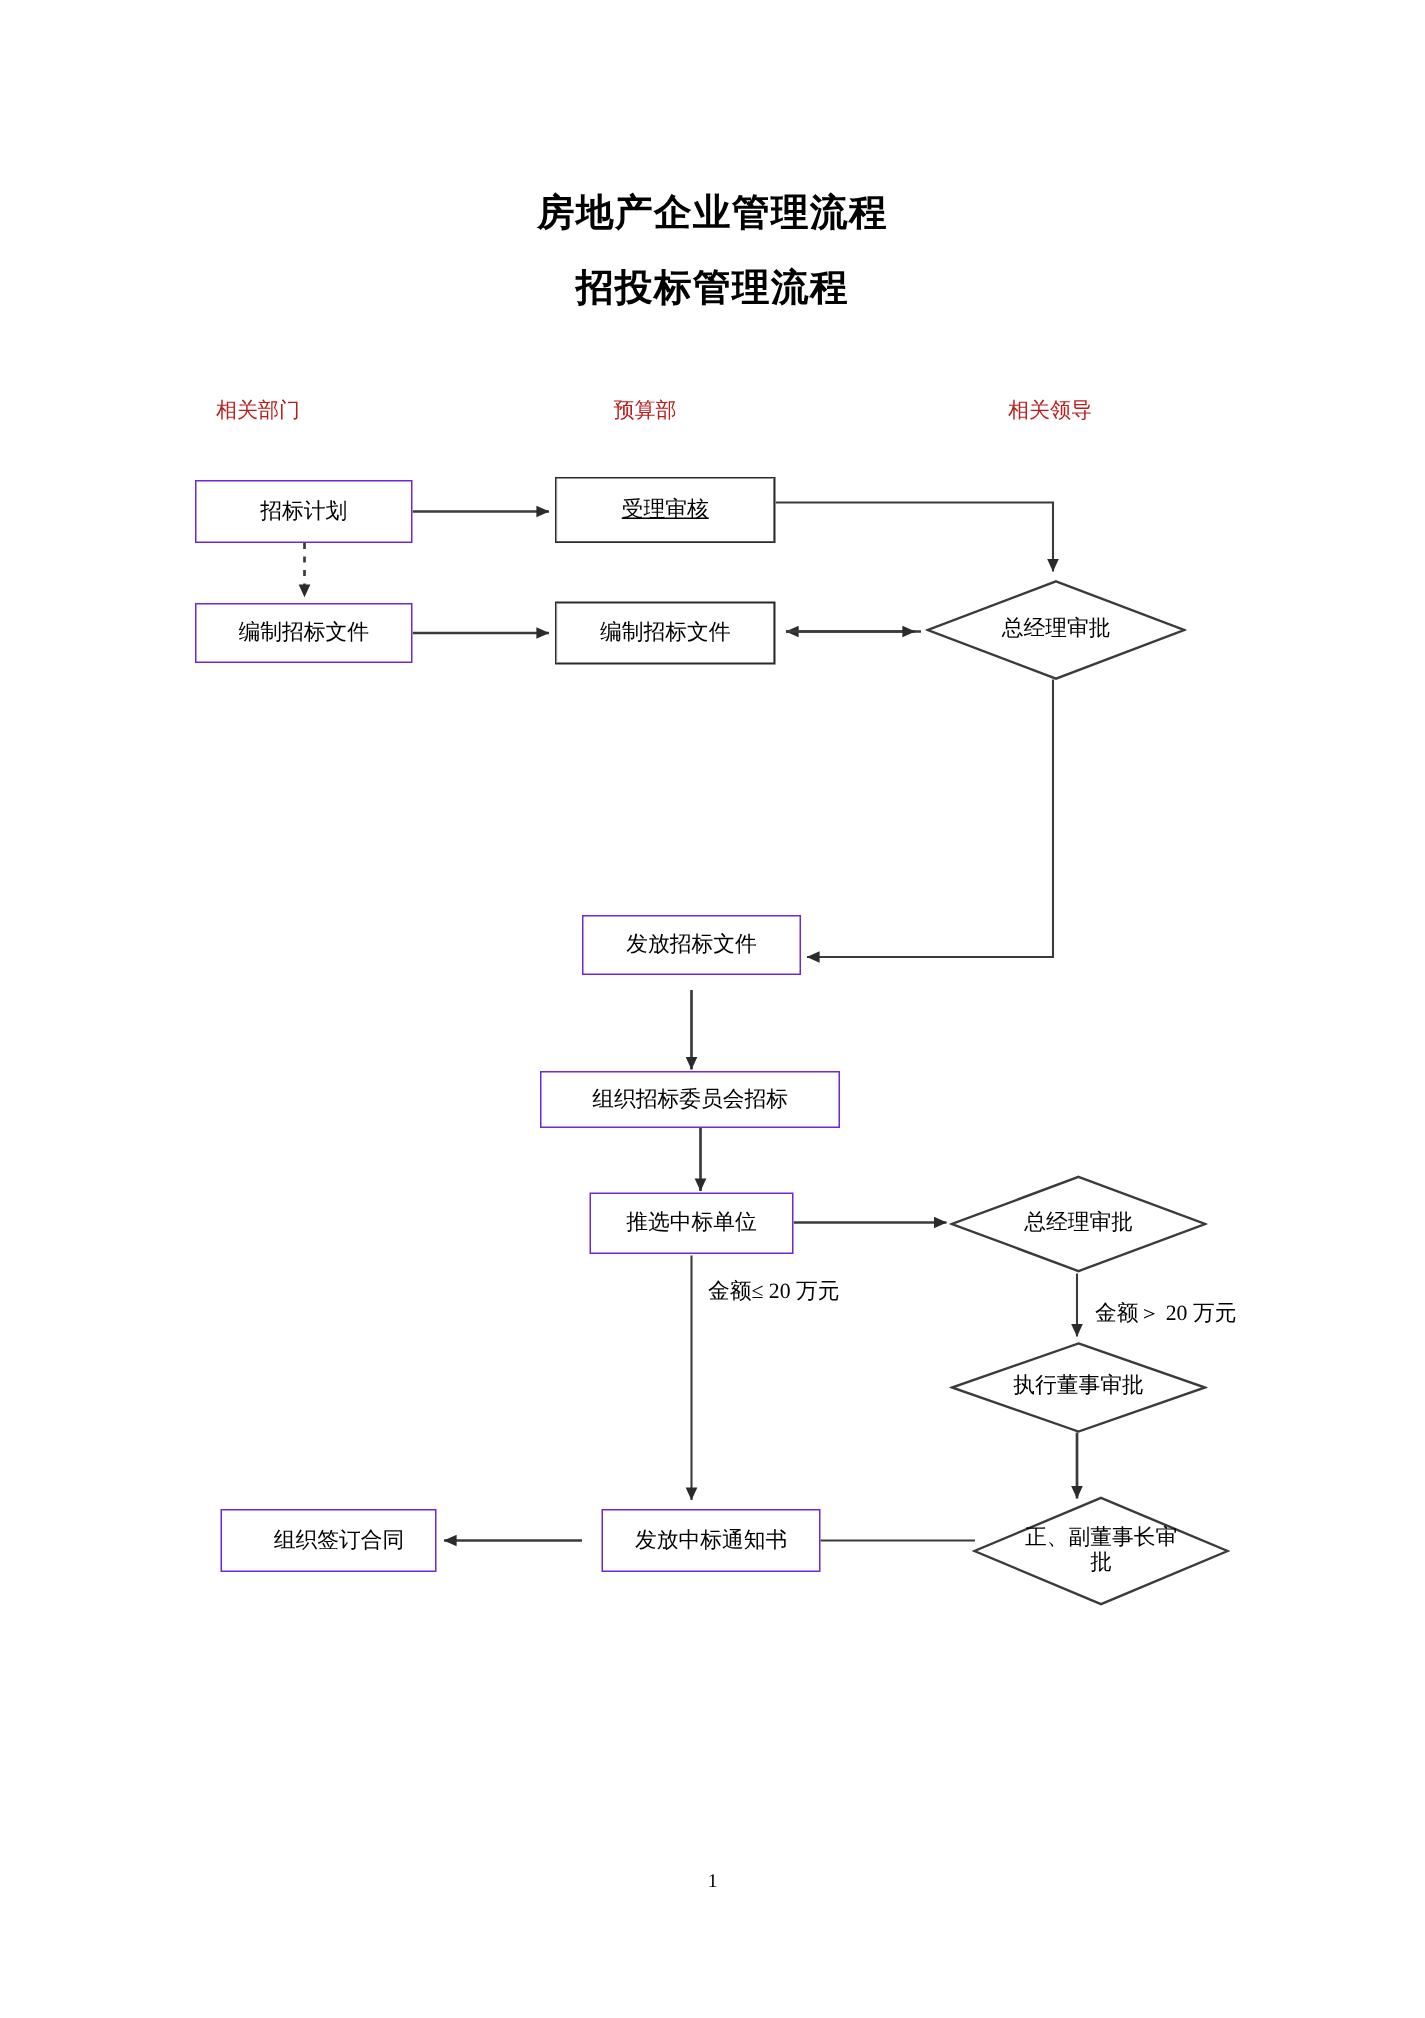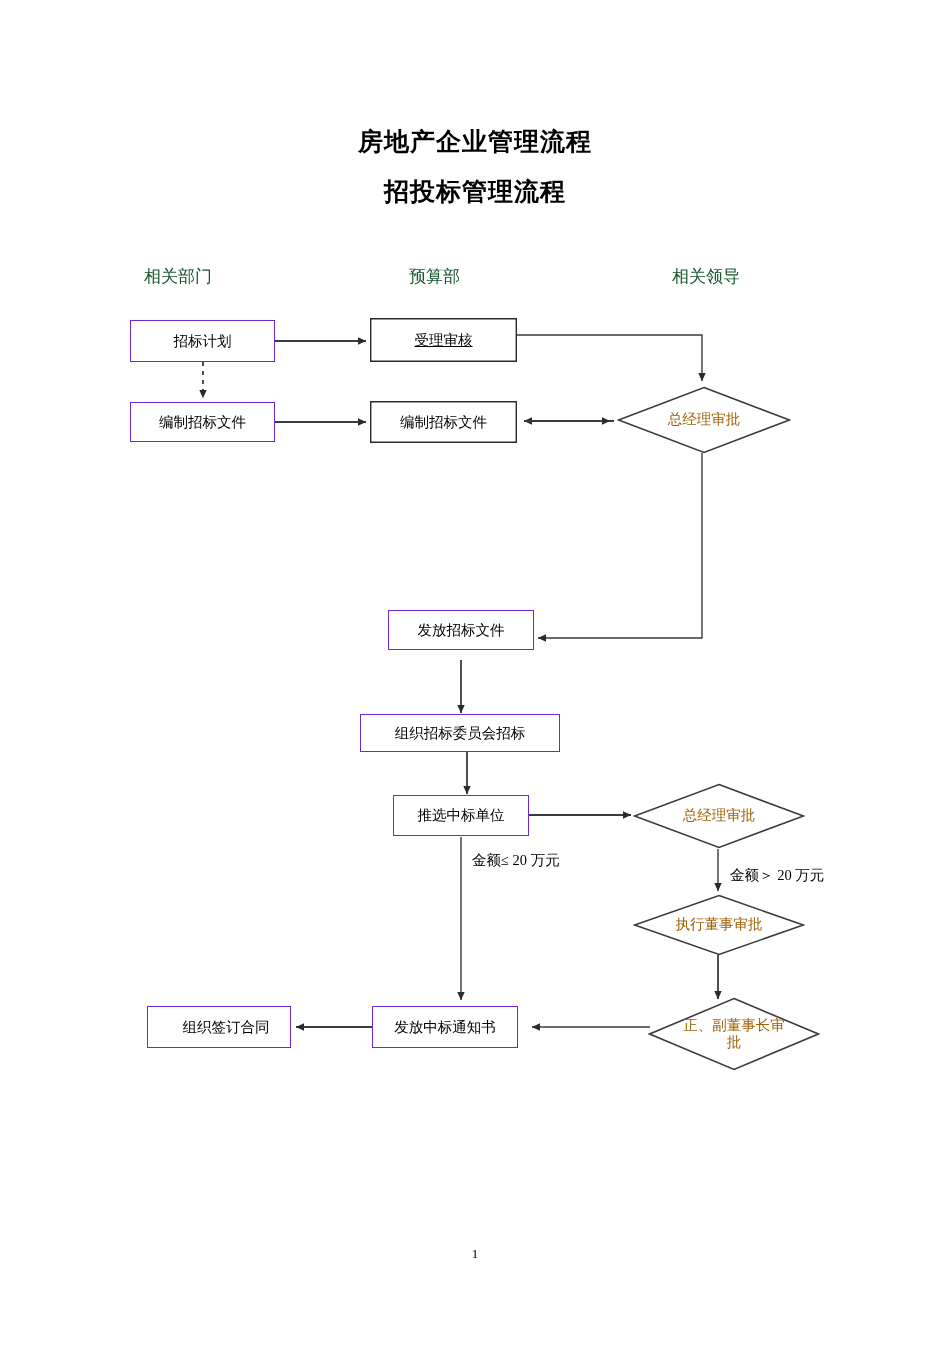--- a/index.html
+++ b/index.html
@@ -28,22 +28,22 @@
     font-weight: bold;
     letter-spacing: 1px;
     color: #000;
   }
   #title-main { top: 125px; }
   #title-sub  { top: 175px; }
 
   .col-header {
     position: absolute;
     font-family: Liberation Serif, serif;
-    font-size: 17px;
-    color: #14532d;
+    font-size: 14px;
+    color: #b91c1c;
     white-space: nowrap;
   }
 
   .node {
     position: absolute;
     box-sizing: border-box;
     display: flex;
     align-items: center;
     justify-content: center;
     text-align: center;
@@ -77,21 +77,21 @@
     left: 0; top: 0;
     width: 100%;
     height: 100%;
     display: flex;
     align-items: center;
     justify-content: center;
     text-align: center;
     font-family: "Liberation Serif", "DejaVu Serif", serif;
     font-size: 14.5px;
     line-height: 1.2;
-    color: #a16207;
+    color: #000000;
     pointer-events: none;
   }
 
   .edge-label {
     position: absolute;
     font-family: "Liberation Serif", "DejaVu Serif", serif;
     font-size: 14.5px;
     color: #000;
     white-space: nowrap;
     z-index: 4;
@@ -218,21 +218,21 @@
     <div class="diamond-label">执行董事审批</div>
   </div>
 
   <div class="diamond-wrap" style="left:648px; top:997px; width:172px; height:74px;">
     <svg width="172" height="74" viewBox="0 0 172 74" xmlns="http://www.w3.org/2000/svg">
       <polygon points="86,1.6 170.4,37 86,72.4 1.6,37" fill="#ffffff" stroke="#3b3b3b" stroke-width="1.6"></polygon>
     </svg>
     <div class="diamond-label" style="padding:0 34px; box-sizing:border-box;">正、副董事长审批</div>
   </div>
 
-  <div class="node box" style="left:372px; top:1006px; width:146px; height:42px;">
+  <div class="node box" style="left:401px; top:1006px; width:146px; height:42px;">
     <span>发放中标通知书</span>
   </div>
 
   <div class="node box" style="left:147px; top:1006px; width:144px; height:42px;padding-left:14px;">
     <span>组织签订合同</span>
   </div>
 
   <div class="edge-label" style="left:472px; top:851px;">金额≤ 20 万元</div>
 
   <div class="edge-label" style="left:730px; top:866px;">金额＞ 20 万元</div>

